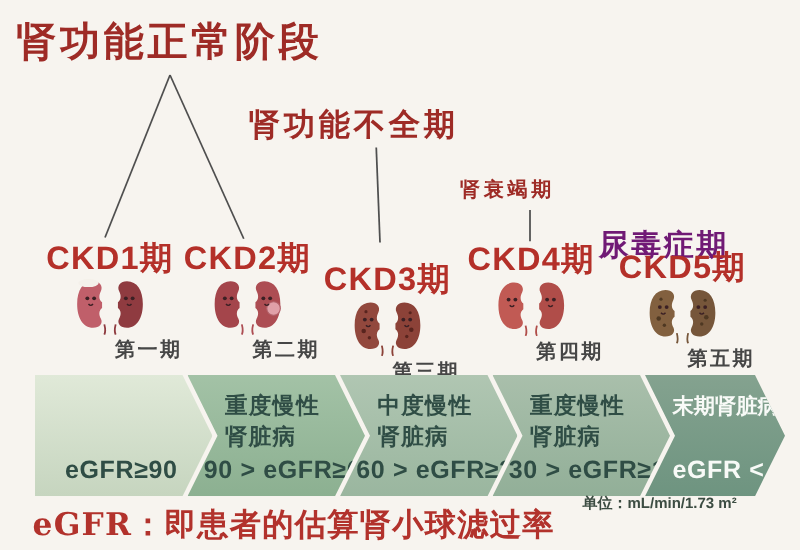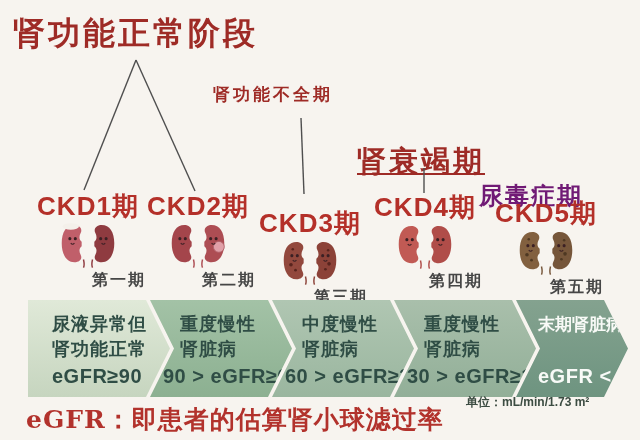--- a/index.html
+++ b/index.html
@@ -8,22 +8,22 @@
     font-family:"Liberation Sans",sans-serif;
     background:#f7f4ef;
   }
   .abs{position:absolute;}
   
   .stage-header{
     font-family:"DejaVu Serif","Liberation Serif",serif;
     font-weight:700;color:#9e2b26;letter-spacing:3px;white-space:nowrap;
   }
   #header-1{left:13px;top:12px;font-size:32px;}
-  #header-2{left:213px;top:83px;font-size:17px;}
-  #header-3{left:357px;top:142px;font-size:29px;text-decoration:underline;}
+  #header-2{left:199px;top:83px;font-size:25px;}
+  #header-3{left:368px;top:142px;font-size:16px;}
   #header-4{left:479px;top:180px;font-size:24px;letter-spacing:2px;}
   
   #connectors{left:0;top:0;pointer-events:none;}
   #connectors line{stroke:#4f4f4f;stroke-width:1.4;}
   
   .stage-col{width:116px;text-align:center;}
   #stage-1{left:30px;top:193px;}
   #stage-2{left:140px;top:193px;}
   #stage-3{left:252px;top:194px;margin-top:16px;}
   #stage-4{left:367px;top:194px;}
@@ -248,24 +248,20 @@
       <path d="M13,23 Q15,25.5 17,23" stroke="#3b2024" stroke-width="1.2" fill="none"></path>
     </g>
     <path class="k-ureter" d="M27,41 C28,45 28,48 27,50" fill="none" stroke-width="1.6" stroke="#76563a"></path>
     <path class="k-ureter" d="M37,41 C36,45 36,48 37,50" fill="none" stroke-width="1.6" stroke="#76563a"></path>
   </svg>
   <div class="period-label" style="color: rgb(70, 70, 70);">第五期</div>
 </div>
 
 <div class="abs" id="band">
   <div class="band-seg first" id="seg-1" style="background: linear-gradient(rgb(224, 233, 216), rgb(198, 213, 191)); color: rgb(47, 77, 69);">
-    <div class="seg-name">
-      <div>尿液异常但</div>
-        <div>肾功能正常</div>
-    </div>
     <div class="seg-egfr">eGFR≥90</div>
   </div>
   <div class="band-seg mid" id="seg-2" style="background: linear-gradient(rgb(163, 194, 166), rgb(140, 176, 145)); color: rgb(47, 77, 69);">
     <div class="seg-name">
       <div>重度慢性</div>
         <div>肾脏病</div>
     </div>
     <div class="seg-egfr">90 &gt; eGFR≥60</div>
   </div>
   <div class="band-seg mid" id="seg-3" style="background: linear-gradient(rgb(176, 198, 178), rgb(154, 182, 159)); color: rgb(47, 77, 69);">

